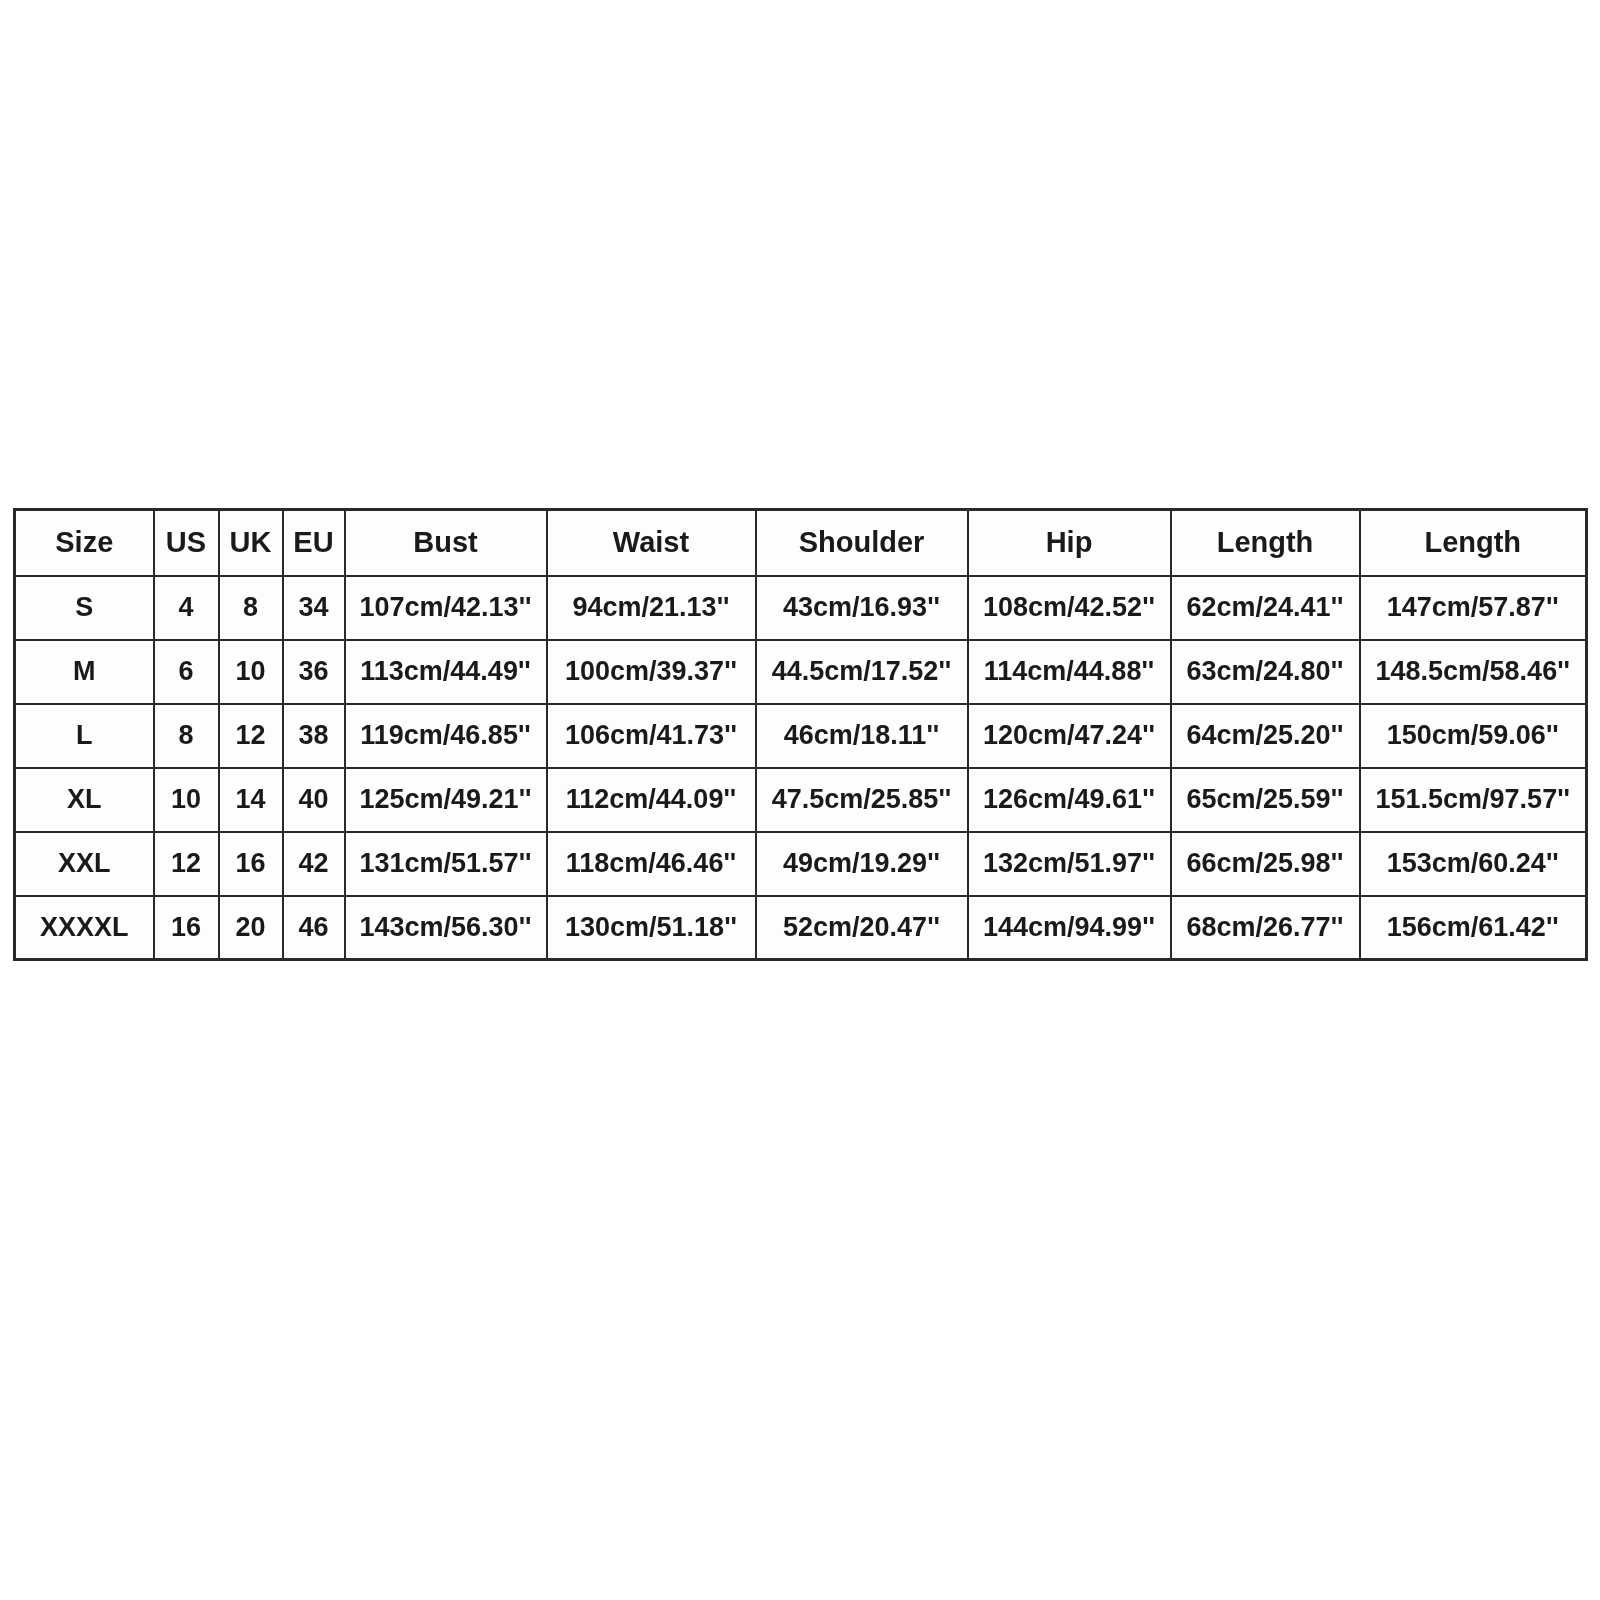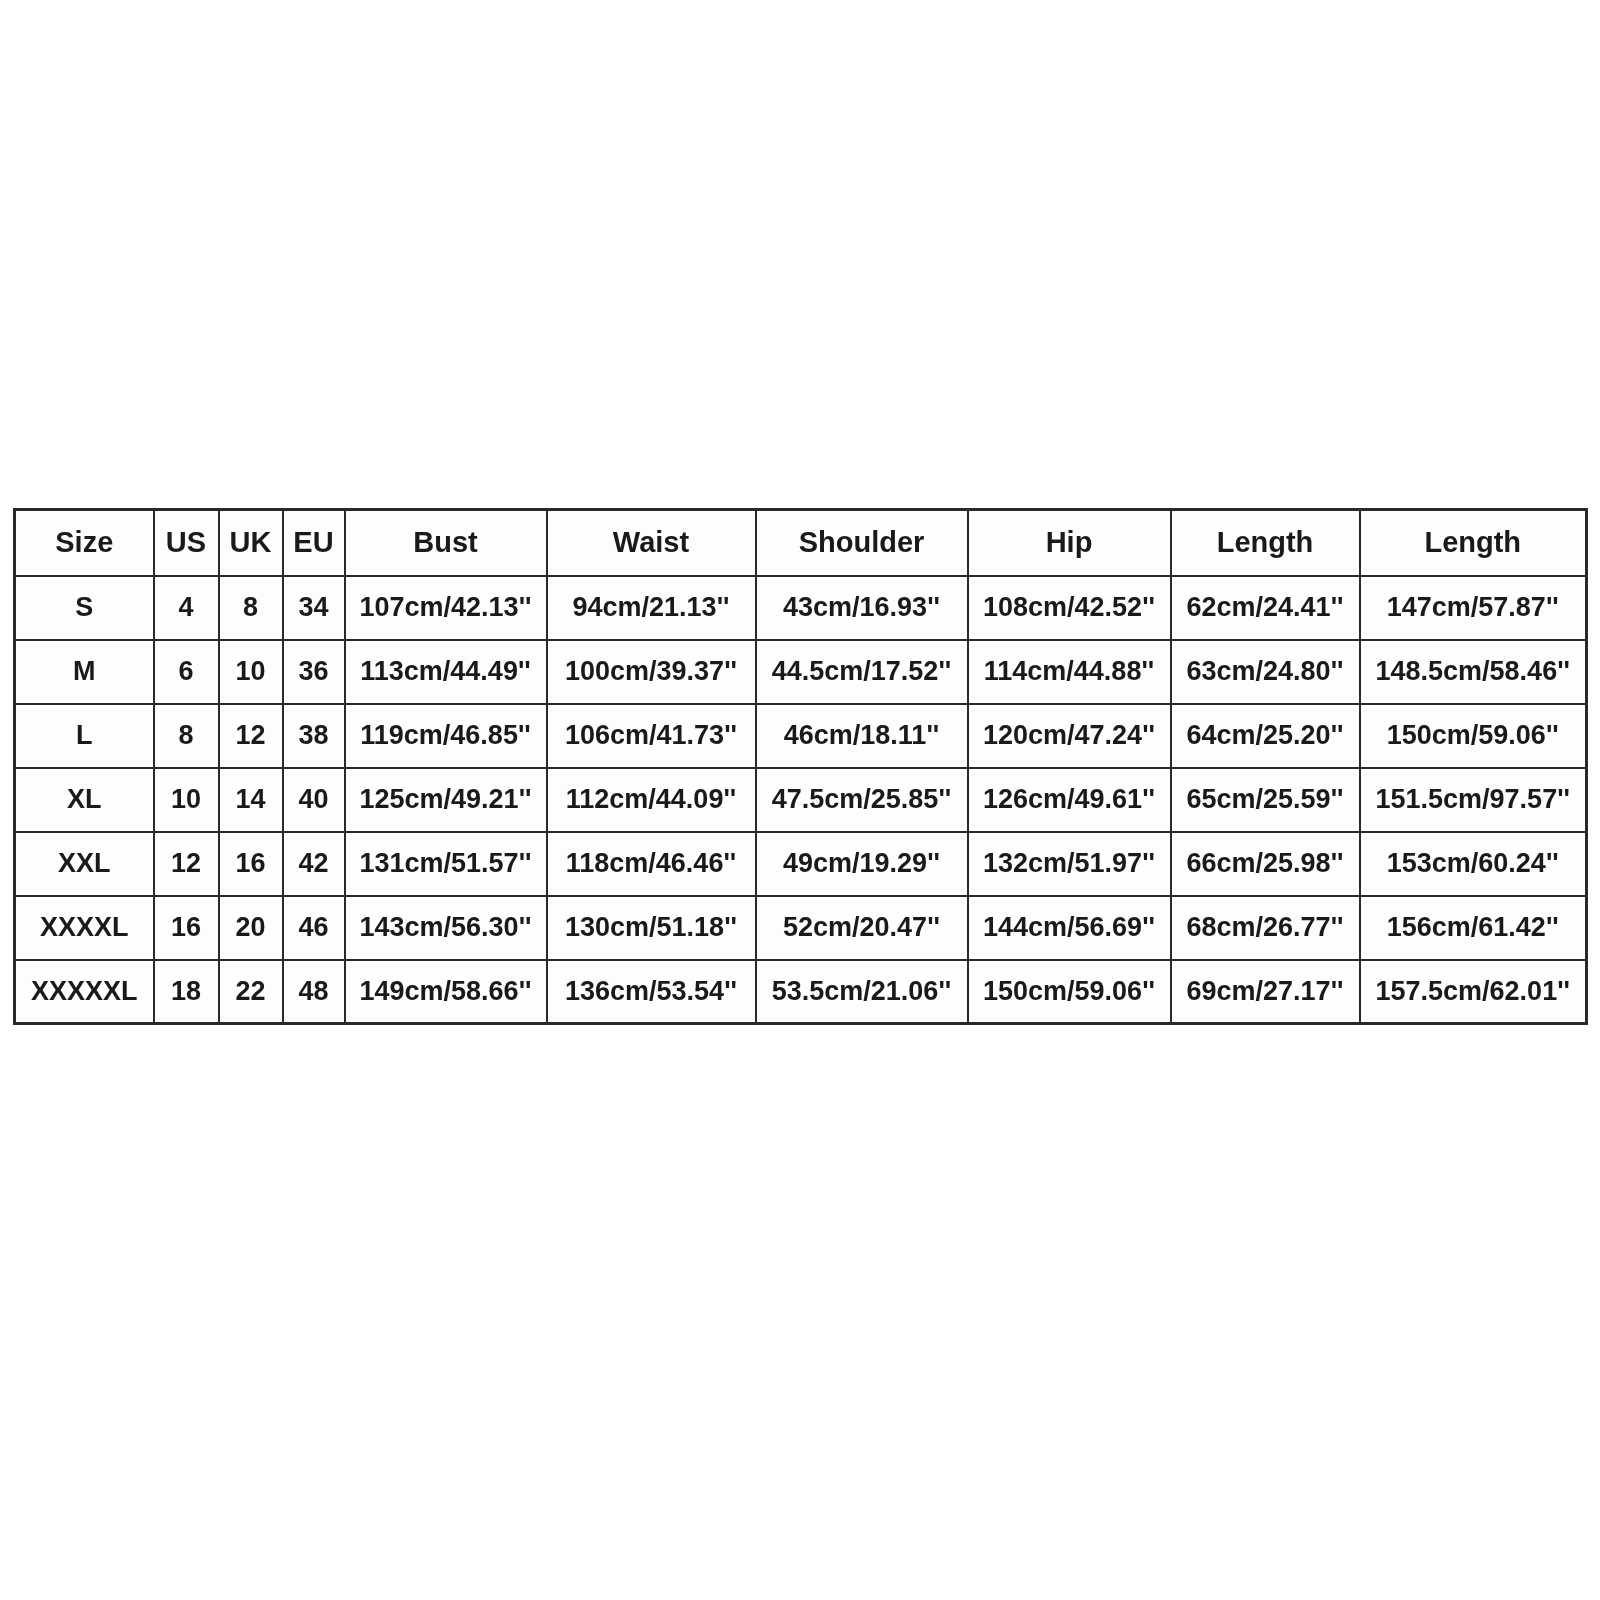--- a/index.html
+++ b/index.html
@@ -146,31 +146,19 @@
           <td>153cm/60.24''</td>
         </tr>
         <tr>
           <td>XXXXL</td>
           <td>16</td>
           <td>20</td>
           <td>46</td>
           <td>143cm/56.30''</td>
           <td>130cm/51.18''</td>
           <td>52cm/20.47''</td>
-          <td>144cm/56.69''</td>
+          <td>144cm/94.99''</td>
           <td>68cm/26.77''</td>
           <td>156cm/61.42''</td>
-        </tr>
-        <tr>
-          <td>XXXXXL</td>
-          <td>18</td>
-          <td>22</td>
-          <td>48</td>
-          <td>149cm/58.66''</td>
-          <td>136cm/53.54''</td>
-          <td>53.5cm/21.06''</td>
-          <td>150cm/59.06''</td>
-          <td>69cm/27.17''</td>
-          <td>157.5cm/62.01''</td>
         </tr>
       </tbody>
   </table>
 </div>
 
 </body></html>

